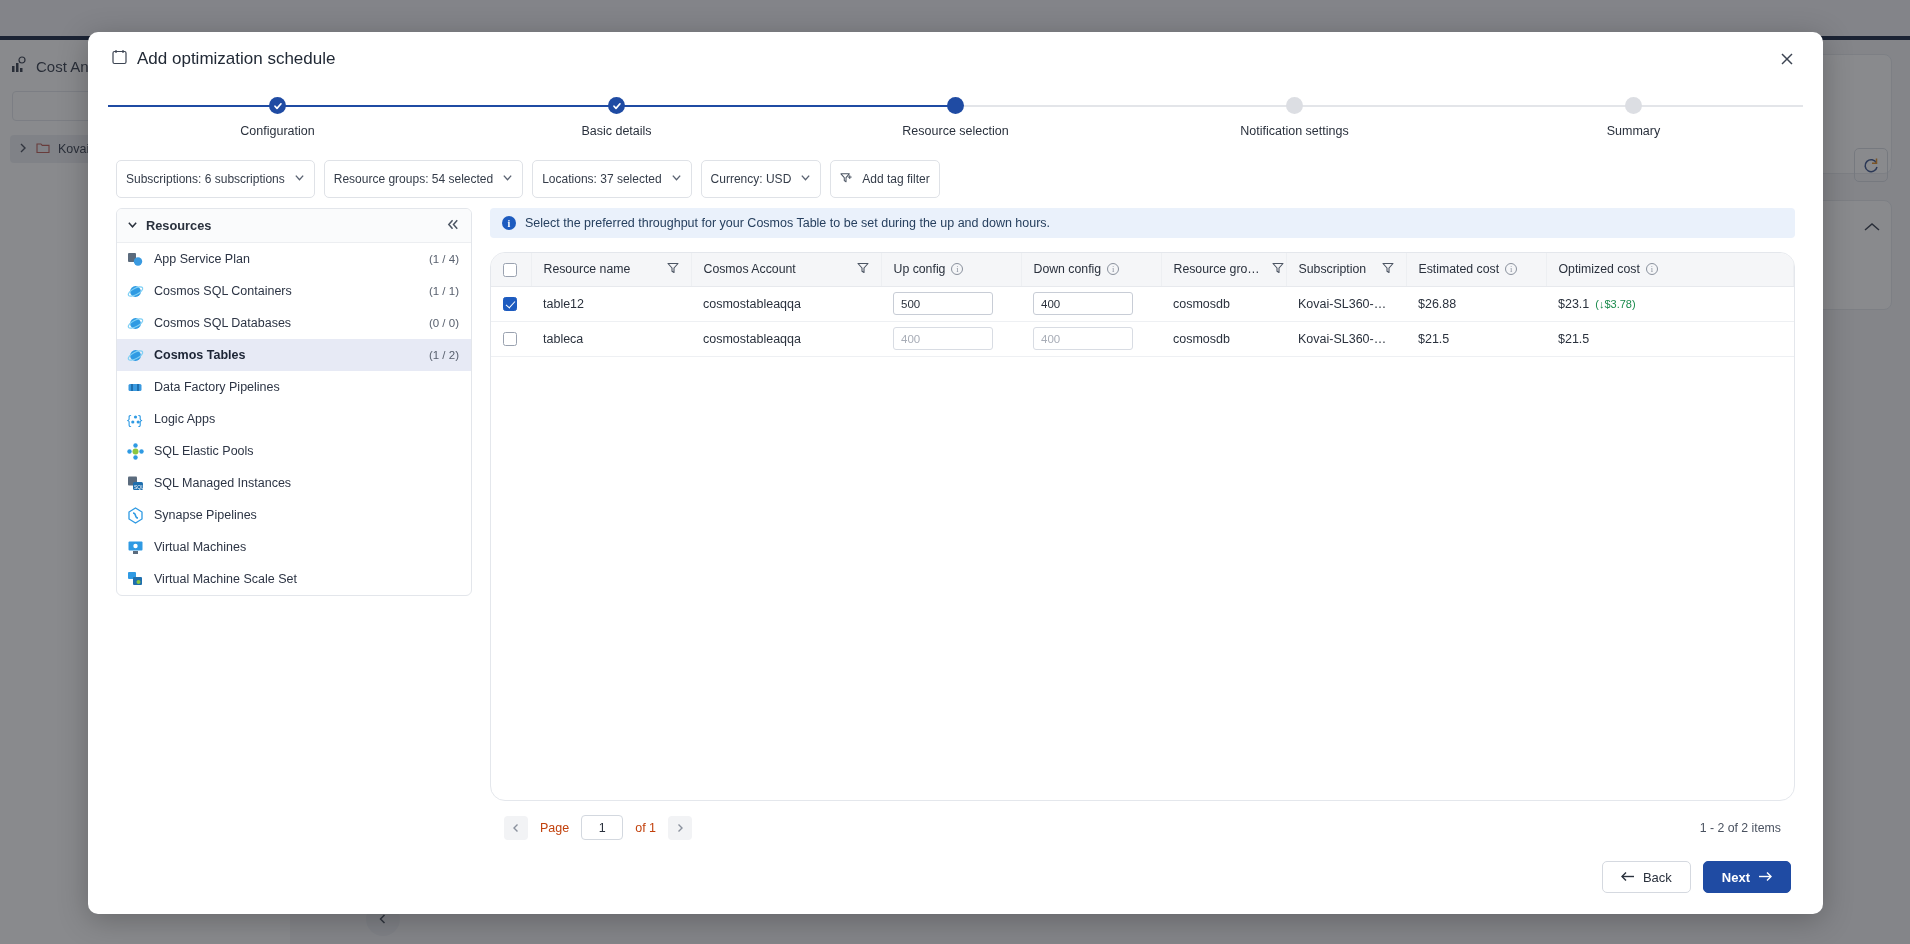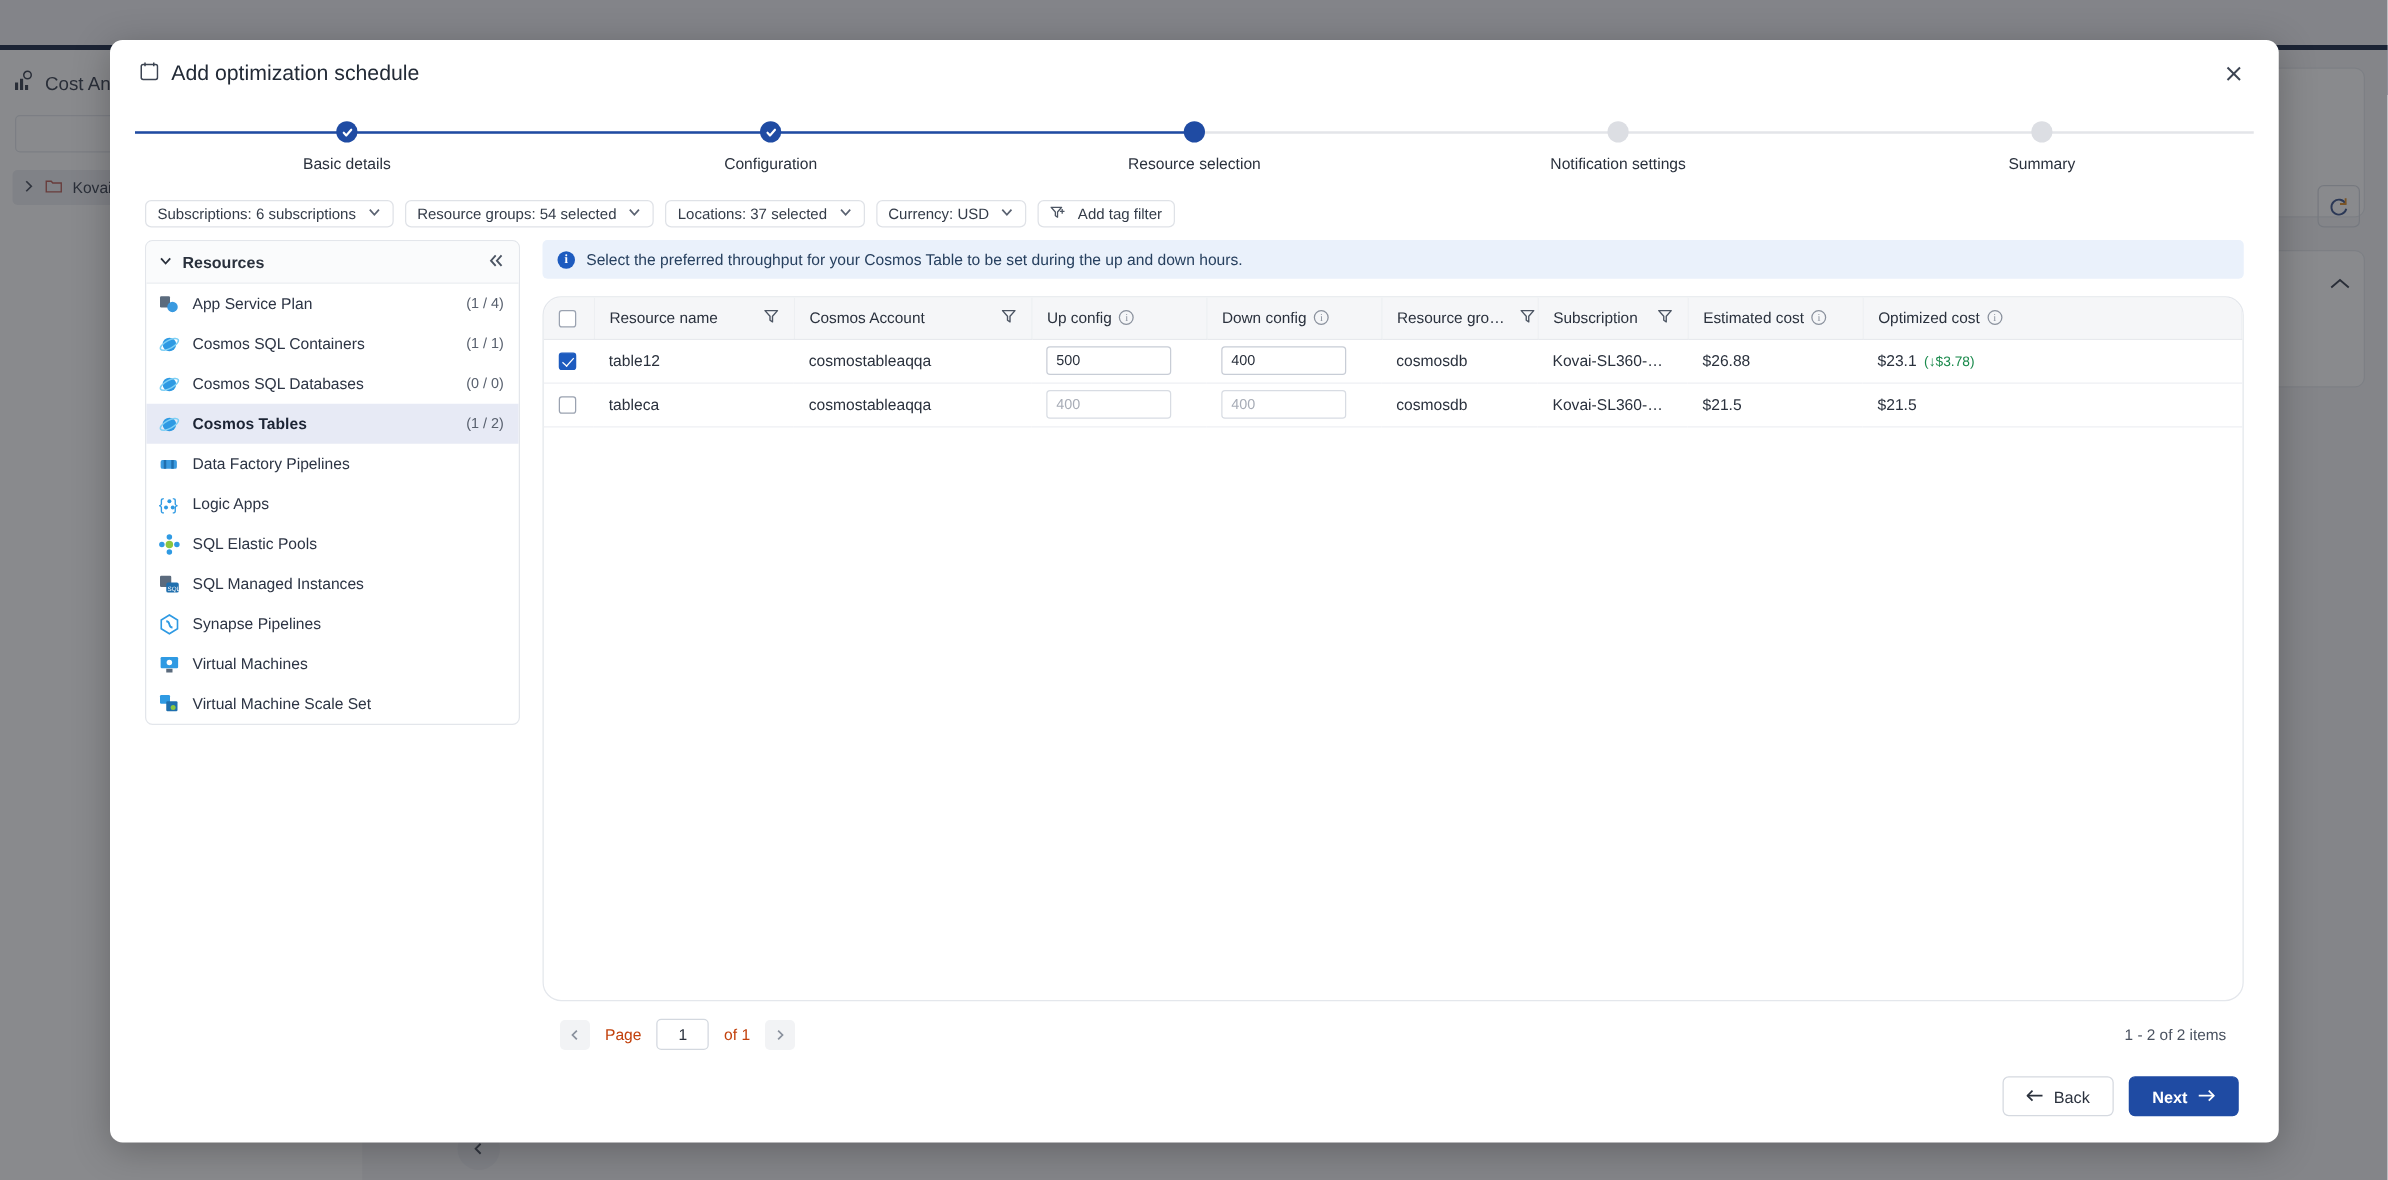--- a/index.html
+++ b/index.html
@@ -124,30 +124,30 @@
   }
   .step.done .step-dot, .step.current .step-dot { background: #1f4ba3; }
   .step-dot svg { display: block; }
   .step-label { margin-top: 10px; font-size: 12.5px; color: #2a313d; }
 
   
   .filterbar {
     display: flex; align-items: center; gap: 9px; padding: 8px 0 10px 28px;
   }
   .filter-chip {
-    height: 22px; border: 1px solid #dfe2e7; border-radius: 5px; background: #fff;
+    height: 38px; border: 1px solid #dfe2e7; border-radius: 5px; background: #fff;
     display: flex; align-items: center; gap: 9px; padding: 0 9px;
     font-size: 12px; color: #343c49; cursor: pointer; white-space: nowrap;
   }
 
   
   .modal-body { flex: 1; display: flex; padding: 0 28px 0 28px; gap: 18px; min-height: 0; }
 
   .res-panel {
-    width: 300px; border: 1px solid #e3e6eb; border-radius: 6px; overflow: hidden;
+    width: 356px; border: 1px solid #e3e6eb; border-radius: 6px; overflow: hidden;
     align-self: flex-start; max-height: 100%;
   }
   .res-head {
     height: 34px; background: #fafbfc; border-bottom: 1px solid #eceef1;
     display: flex; align-items: center; padding: 0 10px; gap: 8px;
     font-size: 12.8px; font-weight: bold; color: #2a313d;
   }
   .collapse-btn { margin-left: auto; color: #4c5musical; cursor: pointer; }
   .res-item {
     height: 32px; display: flex; align-items: center; gap: 10px; padding: 0 12px 0 10px;
@@ -382,29 +382,29 @@
     <div class="stepper">
       <div class="step-line"></div>
       <div class="step-line-done" style="width:50%"></div>
       <div class="steps" id="steps-host">
           <div class="step done">
      <div class="step-dot">
               <svg width="10" height="10" viewBox="0 0 10 10">
                 <polyline points="2,5.2 4,7.4 8,2.8" fill="none" stroke="#fff" stroke-width="1.7" stroke-linecap="round" stroke-linejoin="round"></polyline>
               </svg>
             </div>
-     <div class="step-label">Basic details</div>
+     <div class="step-label">Configuration</div>
    </div>
           <div class="step done">
      <div class="step-dot">
               <svg width="10" height="10" viewBox="0 0 10 10">
                 <polyline points="2,5.2 4,7.4 8,2.8" fill="none" stroke="#fff" stroke-width="1.7" stroke-linecap="round" stroke-linejoin="round"></polyline>
               </svg>
             </div>
-     <div class="step-label">Configuration</div>
+     <div class="step-label">Basic details</div>
    </div>
           <div class="step current">
      <div class="step-dot"></div>
      <div class="step-label">Resource selection</div>
    </div>
           <div class="step todo">
      <div class="step-dot"></div>
      <div class="step-label">Notification settings</div>
    </div>
           <div class="step todo">

